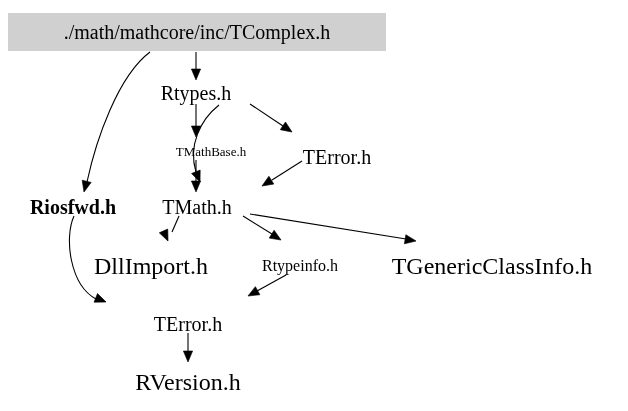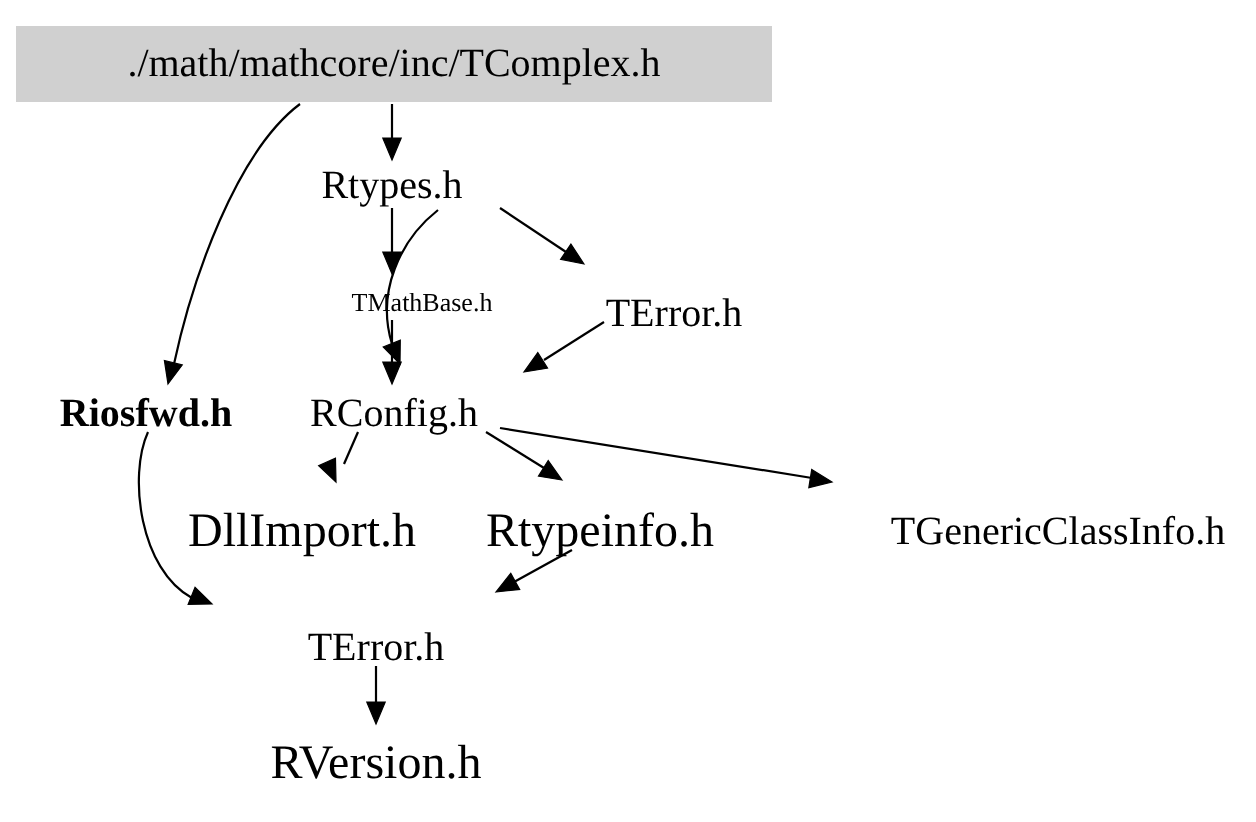--- a/index.html
+++ b/index.html
@@ -119,21 +119,21 @@
         <polygon points="0,0 -11,-4.6 -11,4.6" class="arrow-head" transform="translate(188,362) rotate(90)"></polygon>
       </g>
     </svg>
 
   <div id="node-layer">
       <div class="node root" style="left: 197px; top: 32px; font-size: 20px;">./math/mathcore/inc/TComplex.h</div>
       <div class="node" style="left: 196px; top: 93px; font-size: 20px;">Rtypes.h</div>
       <div class="node" style="left: 211px; top: 151px; font-size: 13px;">TMathBase.h</div>
       <div class="node" style="left: 337px; top: 157px; font-size: 20px;">TError.h</div>
       <div class="node" style="left: 73px; top: 207px; font-size: 20px; font-weight: bold;">Riosfwd.h</div>
-      <div class="node" style="left: 197px; top: 207px; font-size: 20px;">RConfig.h</div>
+      <div class="node" style="left: 197px; top: 207px; font-size: 20px;">TMath.h</div>
       <div class="node" style="left: 151px; top: 266px; font-size: 24px;">DllImport.h</div>
-      <div class="node" style="left: 300px; top: 266px; font-size: 24px;">Rtypeinfo.h</div>
-      <div class="node" style="left: 529px; top: 266px; font-size: 20px;">TGenericClassInfo.h</div>
+      <div class="node" style="left: 300px; top: 266px; font-size: 16px;">Rtypeinfo.h</div>
+      <div class="node" style="left: 492px; top: 266px; font-size: 24px;">TGenericClassInfo.h</div>
       <div class="node" style="left: 188px; top: 324px; font-size: 20px;">TError.h</div>
       <div class="node" style="left: 188px; top: 382px; font-size: 24px;">RVersion.h</div>
     </div>
 
 </div>
 
 </body></html>

